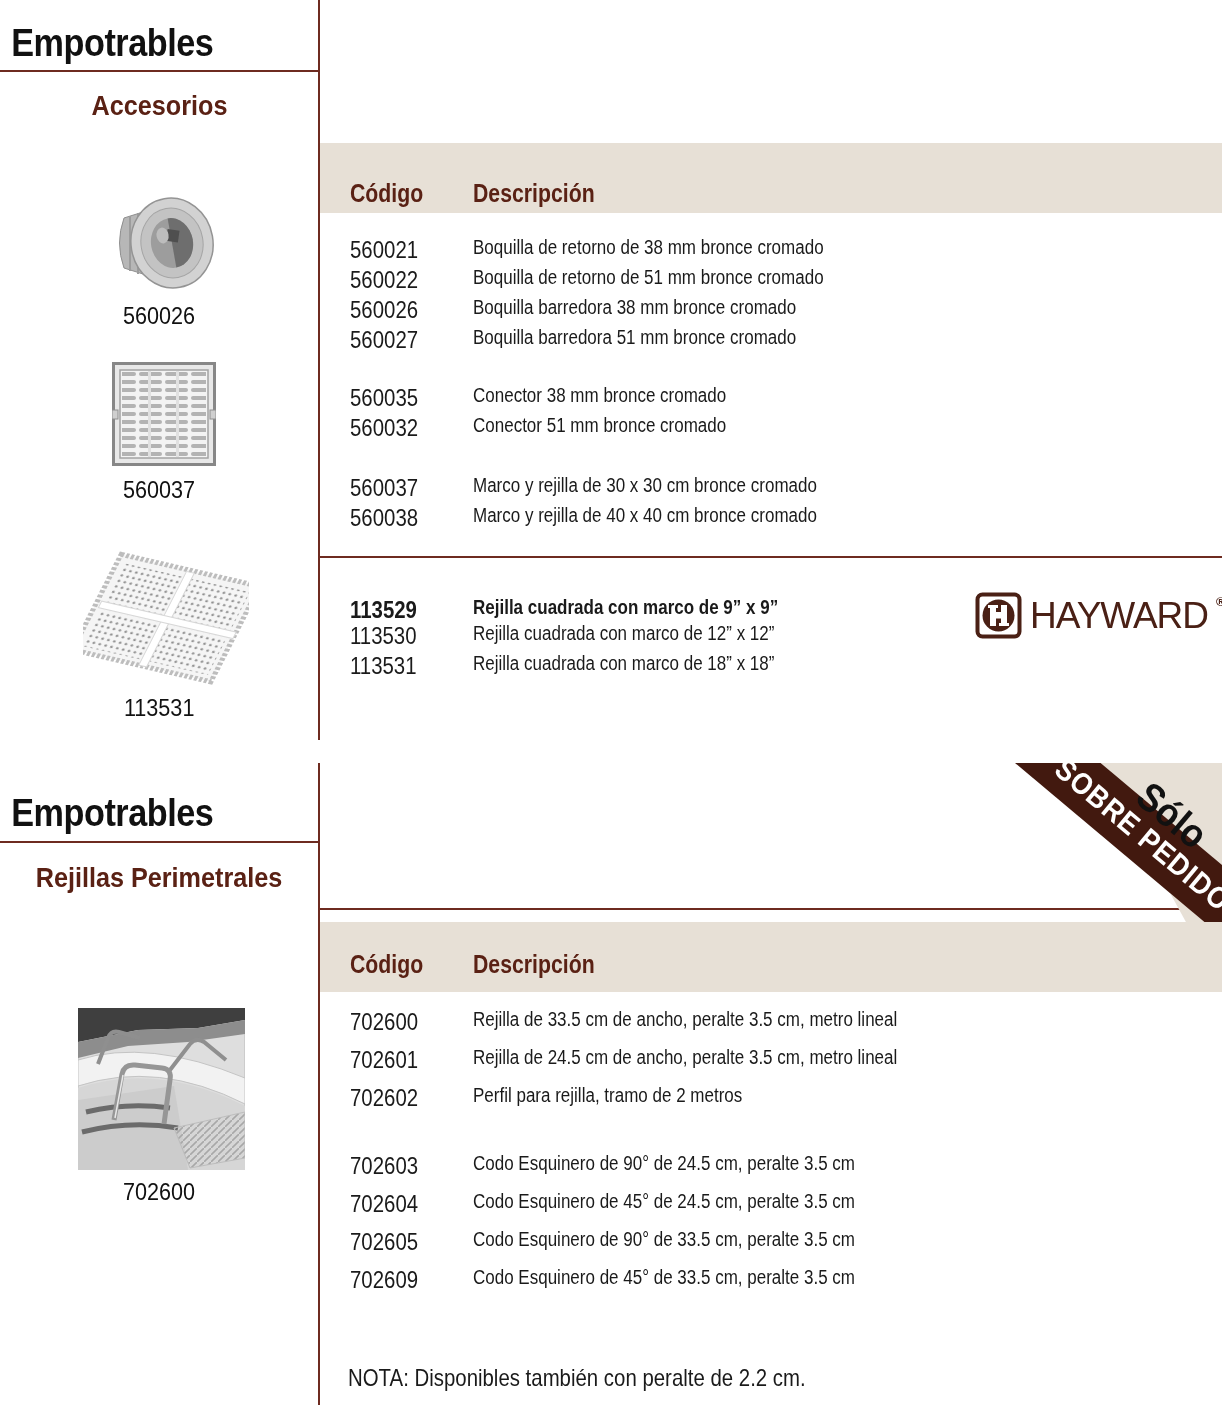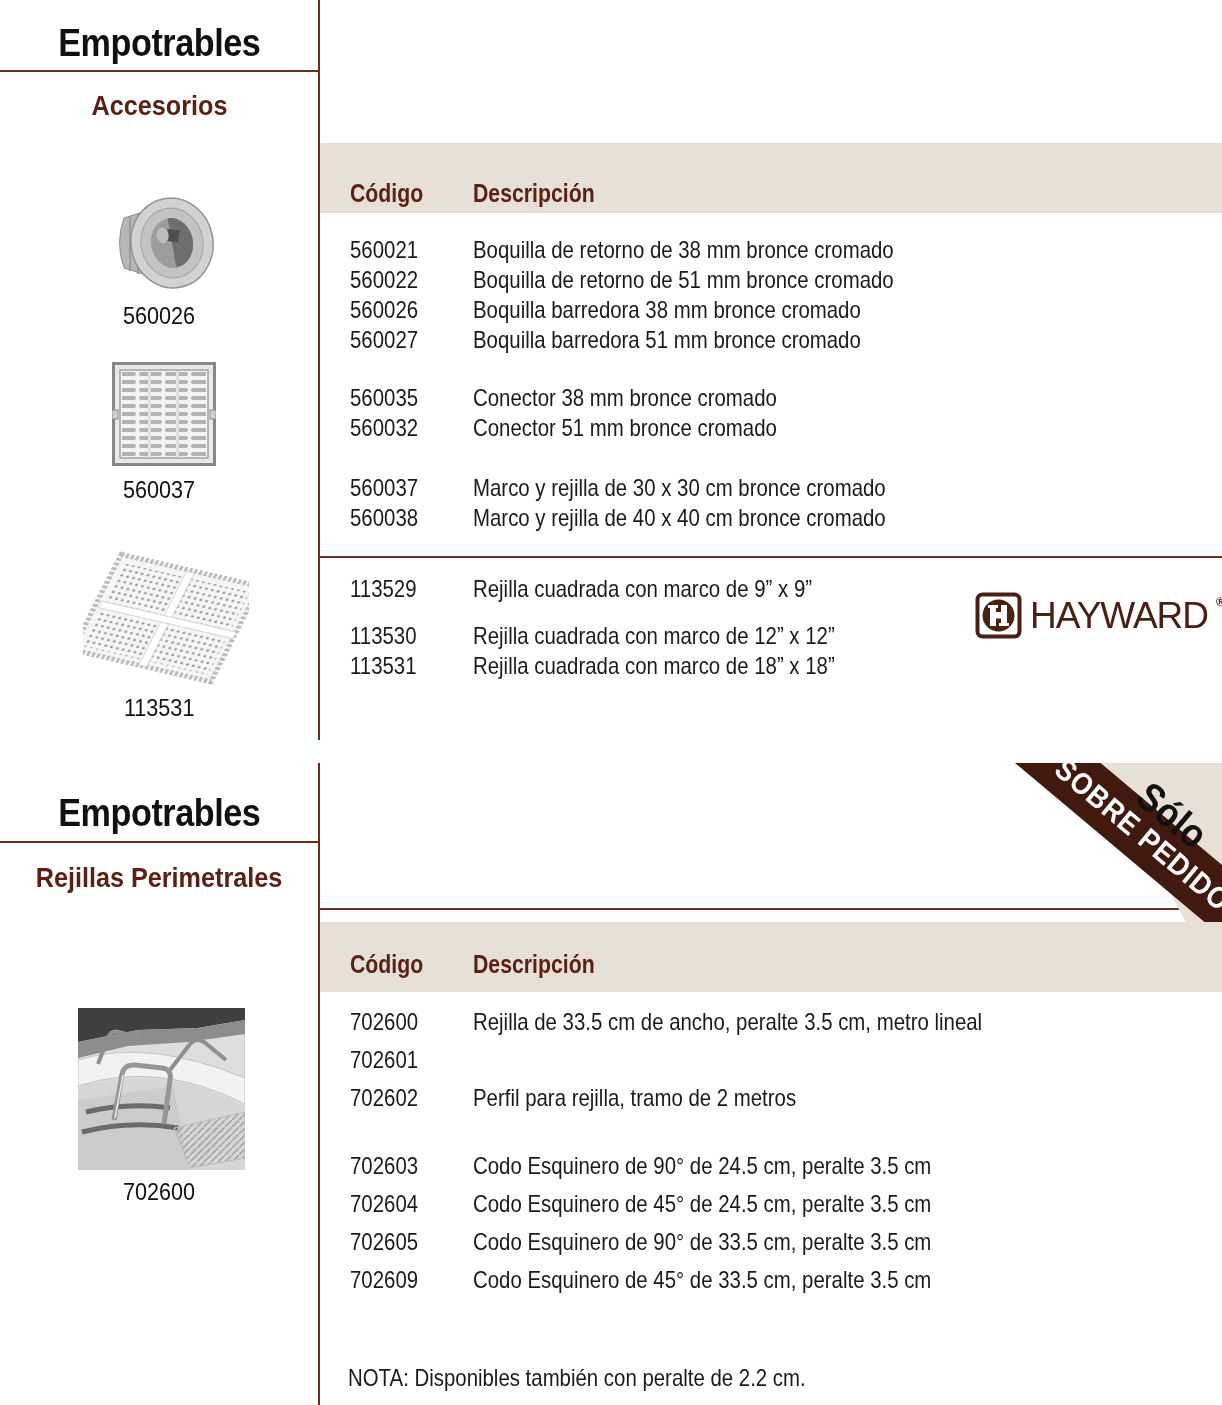--- a/index.html
+++ b/index.html
@@ -5,32 +5,32 @@
   html,body{margin:0;padding:0;background:#fff;}
   .page{
     position:relative; width:1222px; height:1405px; background:#ffffff;
     font-family:"Liberation Sans","DejaVu Sans",sans-serif; color:#1a1a1a; overflow:hidden;
   }
   .abs{position:absolute;}
   
   .cnd{display:inline-block; transform:scaleX(.85); transform-origin:0 50%; white-space:nowrap;}
   .cnd-c{display:inline-block; transform:scaleX(.9); transform-origin:50% 50%; white-space:nowrap;}
   
-  .sec-title{left:0; width:318px; text-align:center; font-weight:bold; font-size:38px; color:#111; letter-spacing:-.5px;}
+  .sec-title{left:0; width:318px; font-weight:bold; font-size:38px; color:#111; letter-spacing:-.5px;}
   .sec-sub{left:0; width:318px; text-align:center; font-weight:bold; font-size:28px; color:#5a2114;}
   .title-rule{left:0; width:318px; height:2px; background:#6e2b20;}
   .vrule{left:318px; width:2px; background:#6e2b20;}
   .hrule{background:#6e2b20; height:2px;}
   
   .band{left:320px; width:902px; height:70px; background:#e7e0d6;}
   .th-code{left:350px; font-weight:bold; font-size:25px; color:#5a2114;}
   .th-desc{left:473px; font-weight:bold; font-size:25px; color:#5a2114;}
   .trow{left:0; width:1222px; height:30px;}
   .tcode{position:absolute; left:350px; font-size:24px; color:#1a1a1a;}
-  .tdesc{position:absolute; left:473px; font-size:24px; color:#1a1a1a;}
+  .tdesc{position:absolute; left:473px; font-size:20px; color:#1a1a1a;}
   
   .fig-cap{font-size:24px; color:#111; text-align:center;}
   
   .brand{left:975px; top:592px; display:flex; align-items:center; gap:8px;}
   .brand-word{font-weight:normal; font-size:37px; color:#4a2015; letter-spacing:-1px;}
   .brand-reg{font-size:13px; color:#4a2015; vertical-align:top; position:relative; top:-14px; font-weight:bold;}
   
   .ribbon{left:1010px; top:763px; width:212px; height:245px; overflow:hidden;}
   .rib-tri{position:absolute; left:0; top:0; width:212px; height:225px; background:#e7e0d6;
            clip-path:polygon(42% 0, 100% 0, 100% 100%);}
@@ -154,21 +154,21 @@
     <span class="tcode"><span class="cnd">560037</span></span>
     <span class="tdesc"><span class="cnd">Marco y rejilla de 30 x 30 cm bronce cromado</span></span>
   </div>
   <div class="abs trow" style="top:504px;padding-left:13px;">
     <span class="tcode"><span class="cnd">560038</span></span>
     <span class="tdesc"><span class="cnd">Marco y rejilla de 40 x 40 cm bronce cromado</span></span>
   </div>
 
   <div class="abs hrule" style="left:320px; width:902px; top:556px;"></div>
 
-  <div class="abs trow" style="top:575px;">
+  <div class="abs trow" style="top:596px;font-weight:bold;">
     <span class="tcode"><span class="cnd">113529</span></span>
     <span class="tdesc"><span class="cnd">Rejilla cuadrada con marco de 9” x 9”</span></span>
   </div>
   <div class="abs trow" style="top:622px;">
     <span class="tcode"><span class="cnd">113530</span></span>
     <span class="tdesc"><span class="cnd">Rejilla cuadrada con marco de 12” x 12”</span></span>
   </div>
   <div class="abs trow" style="top:652px;">
     <span class="tcode"><span class="cnd">113531</span></span>
     <span class="tdesc"><span class="cnd">Rejilla cuadrada con marco de 18” x 18”</span></span>
@@ -243,20 +243,21 @@
   <div class="abs th-desc" style="top:950px;">
     <span class="cnd">Descripción</span>
   </div>
 
   <div class="abs trow" style="top:1008px;">
     <span class="tcode"><span class="cnd">702600</span></span>
     <span class="tdesc"><span class="cnd">Rejilla de 33.5 cm de ancho, peralte 3.5 cm, metro lineal</span></span>
   </div>
   <div class="abs trow" style="top:1046px;">
     <span class="tcode"><span class="cnd">702601</span></span>
+    <span class="tdesc"><span class="cnd">Rejilla de 24.5 cm de ancho, peralte 3.5 cm, metro lineal</span></span>
   </div>
   <div class="abs trow" style="top:1084px;text-align:center;">
     <span class="tcode"><span class="cnd">702602</span></span>
     <span class="tdesc"><span class="cnd">Perfil para rejilla, tramo de 2 metros</span></span>
   </div>
 
   <div class="abs trow" style="top:1152px;">
     <span class="tcode"><span class="cnd">702603</span></span>
     <span class="tdesc"><span class="cnd">Codo Esquinero de 90° de 24.5 cm, peralte 3.5 cm</span></span>
   </div>

